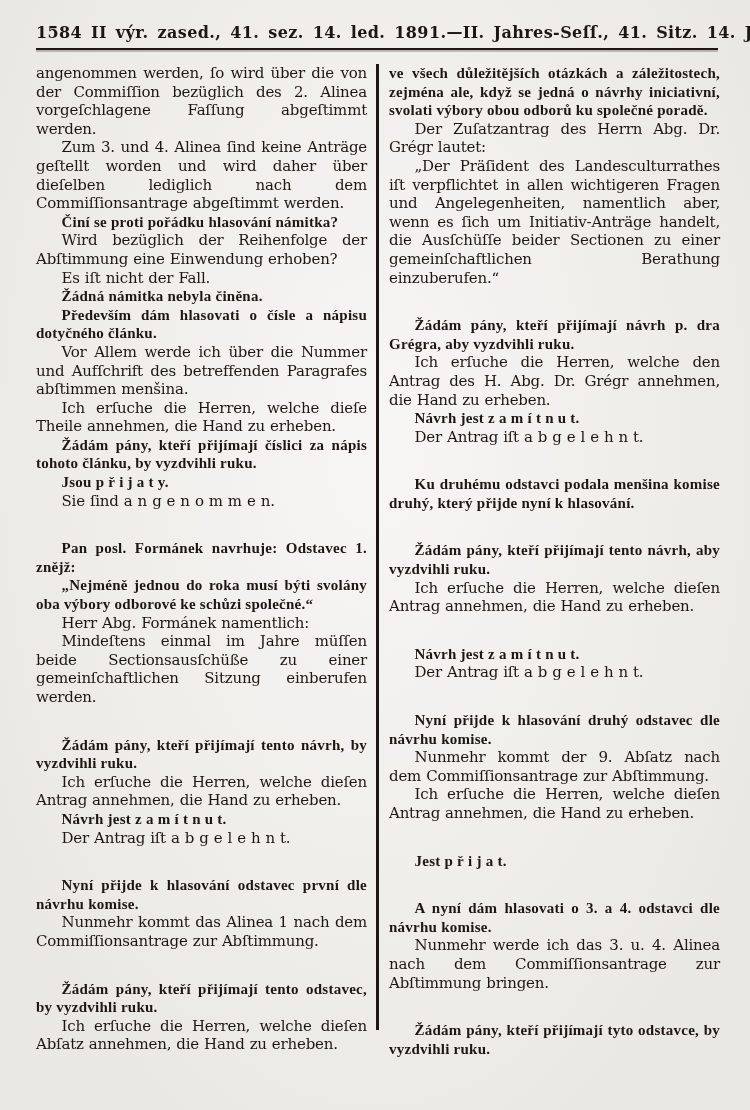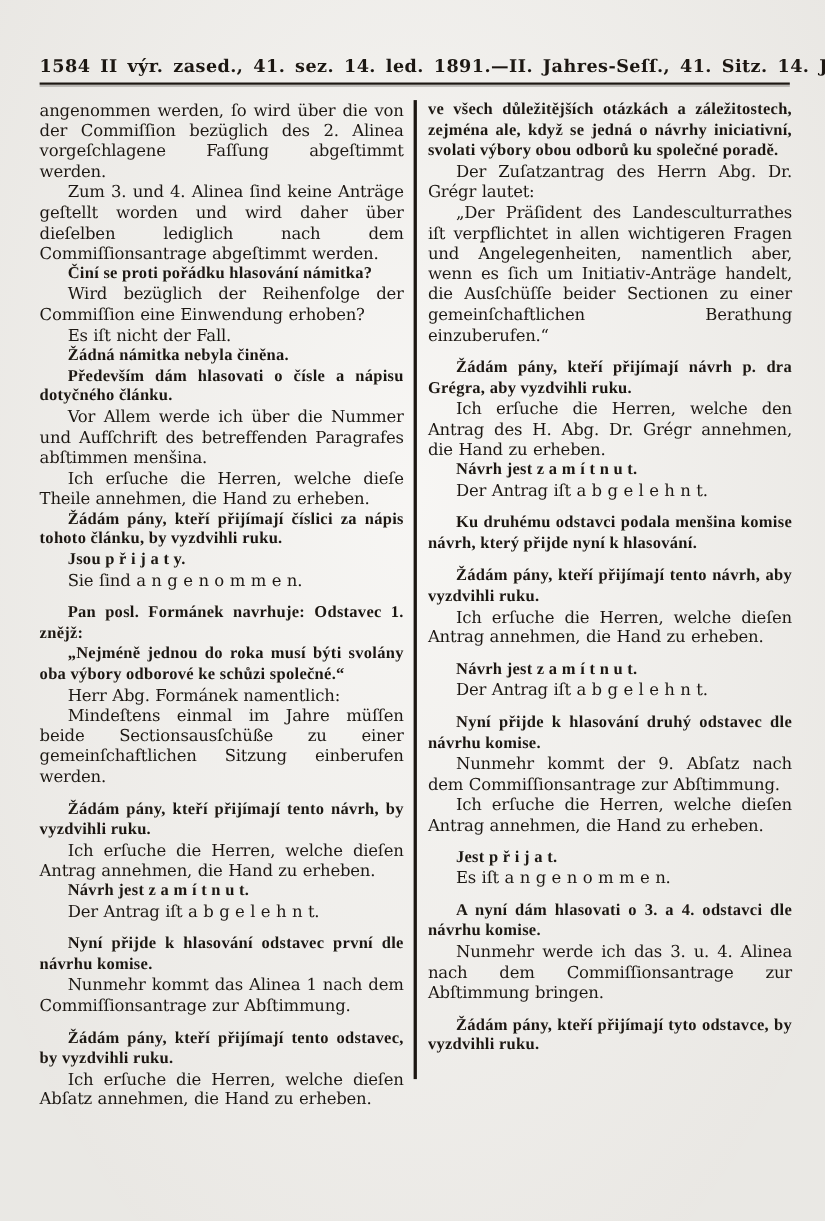--- a/index.html
+++ b/index.html
@@ -16,21 +16,21 @@
   .page {
     position: relative;
     width: 750px;
     height: 1110px;
     background: var(--paper);
     background-image: radial-gradient(ellipse at 50% 40%, rgba(255,255,255,0.45), rgba(0,0,0,0.03) 85%);
     color: var(--ink);
     overflow: hidden;
   }
   .page-header {
-    padding: 50px 32px 0 36px;
+    padding: 23px 32px 0 36px;
   }
   .header-line {
     display: flex;
     justify-content: space-between;
     align-items: baseline;
     font-family: "DejaVu Serif", serif;
     font-weight: bold;
     font-size: 16px;
     letter-spacing: 0.4px;
     word-spacing: 3px;
@@ -70,42 +70,42 @@
     font-weight: bold;
     letter-spacing: 0.25px;
   }
   p.para.fraktur {
     font-family: "DejaVu Serif", serif;
     font-weight: normal;
     letter-spacing: -0.2px;
     word-spacing: 0.5px;
   }
   p.para.indent { text-indent: 1.7em; }
-  p.para.gap { margin-top: 11px; }
+  p.para.gap { margin-top: 29px; }
 </style>
 </head>
 <body>
 
 <div class="page">
 
   <header class="page-header">
     <div class="header-line">
       <span>1584 II výr. zased., 41. sez. 14. led. 1891.</span>
       <span>—</span>
       <span>II. Jahres-Seſſ., 41. Sitz. 14. Jan. 1891</span>
     </div>
     <div class="header-rule"></div>
   </header>
 
   <main class="columns">
     <section class="column left">
         <p class="para fraktur" lang="de">angenommen werden, ſo wird über die von der Commiſſion bezüglich des 2. Alinea vorgeſchlagene Faſſung abgeſtimmt werden.</p>
         <p class="para fraktur indent" lang="de">Zum 3. und 4. Alinea ſind keine Anträge geſtellt worden und wird daher über dieſelben lediglich nach dem Commiſſionsantrage abgeſtimmt werden.</p>
         <p class="para antiqua indent" lang="cs">Činí se proti pořádku hlasování námitka?</p>
-        <p class="para fraktur indent" lang="de">Wird bezüglich der Reihenfolge der Commiſſion eine Einwendung erhoben?</p>
+        <p class="para fraktur indent" lang="de">Wird bezüglich der Reihenfolge der Abſtimmung eine Einwendung erhoben?</p>
         <p class="para fraktur indent" lang="de">Es iſt nicht der Fall.</p>
         <p class="para antiqua indent" lang="cs">Žádná námitka nebyla činěna.</p>
         <p class="para antiqua indent" lang="cs">Především dám hlasovati o čísle a nápisu dotyčného článku.</p>
         <p class="para fraktur indent" lang="de">Vor Allem werde ich über die Nummer und Aufſchrift des betreffenden Paragrafes abſtimmen menšina.</p>
         <p class="para fraktur indent" lang="de">Ich erſuche die Herren, welche dieſe Theile annehmen, die Hand zu erheben.</p>
         <p class="para antiqua indent" lang="cs">Žádám pány, kteří přijímají číslici za nápis tohoto článku, by vyzdvihli ruku.</p>
         <p class="para antiqua indent" lang="cs">Jsou p ř i j a t y.</p>
         <p class="para fraktur indent" lang="de">Sie ſind a n g e n o m m e n.</p>
         <p class="para antiqua indent gap" lang="cs">Pan posl. Formánek navrhuje: Odstavec 1. znějž:</p>
         <p class="para antiqua indent" lang="cs">„Nejméně jednou do roka musí býti svolány oba výbory odborové ke schůzi společné.“</p>
@@ -122,29 +122,28 @@
       </section>
     <div class="column-divider"></div>
     <section class="column right">
         <p class="para antiqua" lang="cs">ve všech důležitějších otázkách a záležitostech, zejména ale, když se jedná o návrhy iniciativní, svolati výbory obou odborů ku společné poradě.</p>
         <p class="para fraktur indent" lang="de">Der Zuſatzantrag des Herrn Abg. Dr. Grégr lautet:</p>
         <p class="para fraktur indent" lang="de">„Der Präſident des Landesculturrathes iſt verpflichtet in allen wichtigeren Fragen und Angelegenheiten, namentlich aber, wenn es ſich um Initiativ-Anträge handelt, die Ausſchüſſe beider Sectionen zu einer gemeinſchaftlichen Berathung einzuberufen.“</p>
         <p class="para antiqua indent gap" lang="cs">Žádám pány, kteří přijímají návrh p. dra Grégra, aby vyzdvihli ruku.</p>
         <p class="para fraktur indent" lang="de">Ich erſuche die Herren, welche den Antrag des H. Abg. Dr. Grégr annehmen, die Hand zu erheben.</p>
         <p class="para antiqua indent" lang="cs">Návrh jest z a m í t n u t.</p>
         <p class="para fraktur indent" lang="de">Der Antrag iſt a b g e l e h n t.</p>
-        <p class="para antiqua indent gap" lang="cs">Ku druhému odstavci podala menšina komise návrh, který přijde nyní k hlasování.</p>
+        <p class="para antiqua indent gap" lang="cs">Ku druhému odstavci podala menšina komise druhý, který přijde nyní k hlasování.</p>
         <p class="para antiqua indent gap" lang="cs">Žádám pány, kteří přijímají tento návrh, aby vyzdvihli ruku.</p>
         <p class="para fraktur indent" lang="de">Ich erſuche die Herren, welche dieſen Antrag annehmen, die Hand zu erheben.</p>
         <p class="para antiqua indent gap" lang="cs">Návrh jest z a m í t n u t.</p>
         <p class="para fraktur indent" lang="de">Der Antrag iſt a b g e l e h n t.</p>
         <p class="para antiqua indent gap" lang="cs">Nyní přijde k hlasování druhý odstavec dle návrhu komise.</p>
         <p class="para fraktur indent" lang="de">Nunmehr kommt der 9. Abſatz nach dem Commiſſionsantrage zur Abſtimmung.</p>
         <p class="para fraktur indent" lang="de">Ich erſuche die Herren, welche dieſen Antrag annehmen, die Hand zu erheben.</p>
         <p class="para antiqua indent gap" lang="cs">Jest p ř i j a t.</p>
-        <p class="para fraktur indent" lang="de">Es iſt a n g e n o m m e n.</p>
         <p class="para antiqua indent gap" lang="cs">A nyní dám hlasovati o 3. a 4. odstavci dle návrhu komise.</p>
         <p class="para fraktur indent" lang="de">Nunmehr werde ich das 3. u. 4. Alinea nach dem Commiſſionsantrage zur Abſtimmung bringen.</p>
         <p class="para antiqua indent gap" lang="cs">Žádám pány, kteří přijímají tyto odstavce, by vyzdvihli ruku.</p>
       </section>
   </main>
 
 </div>
 
 </body></html>

